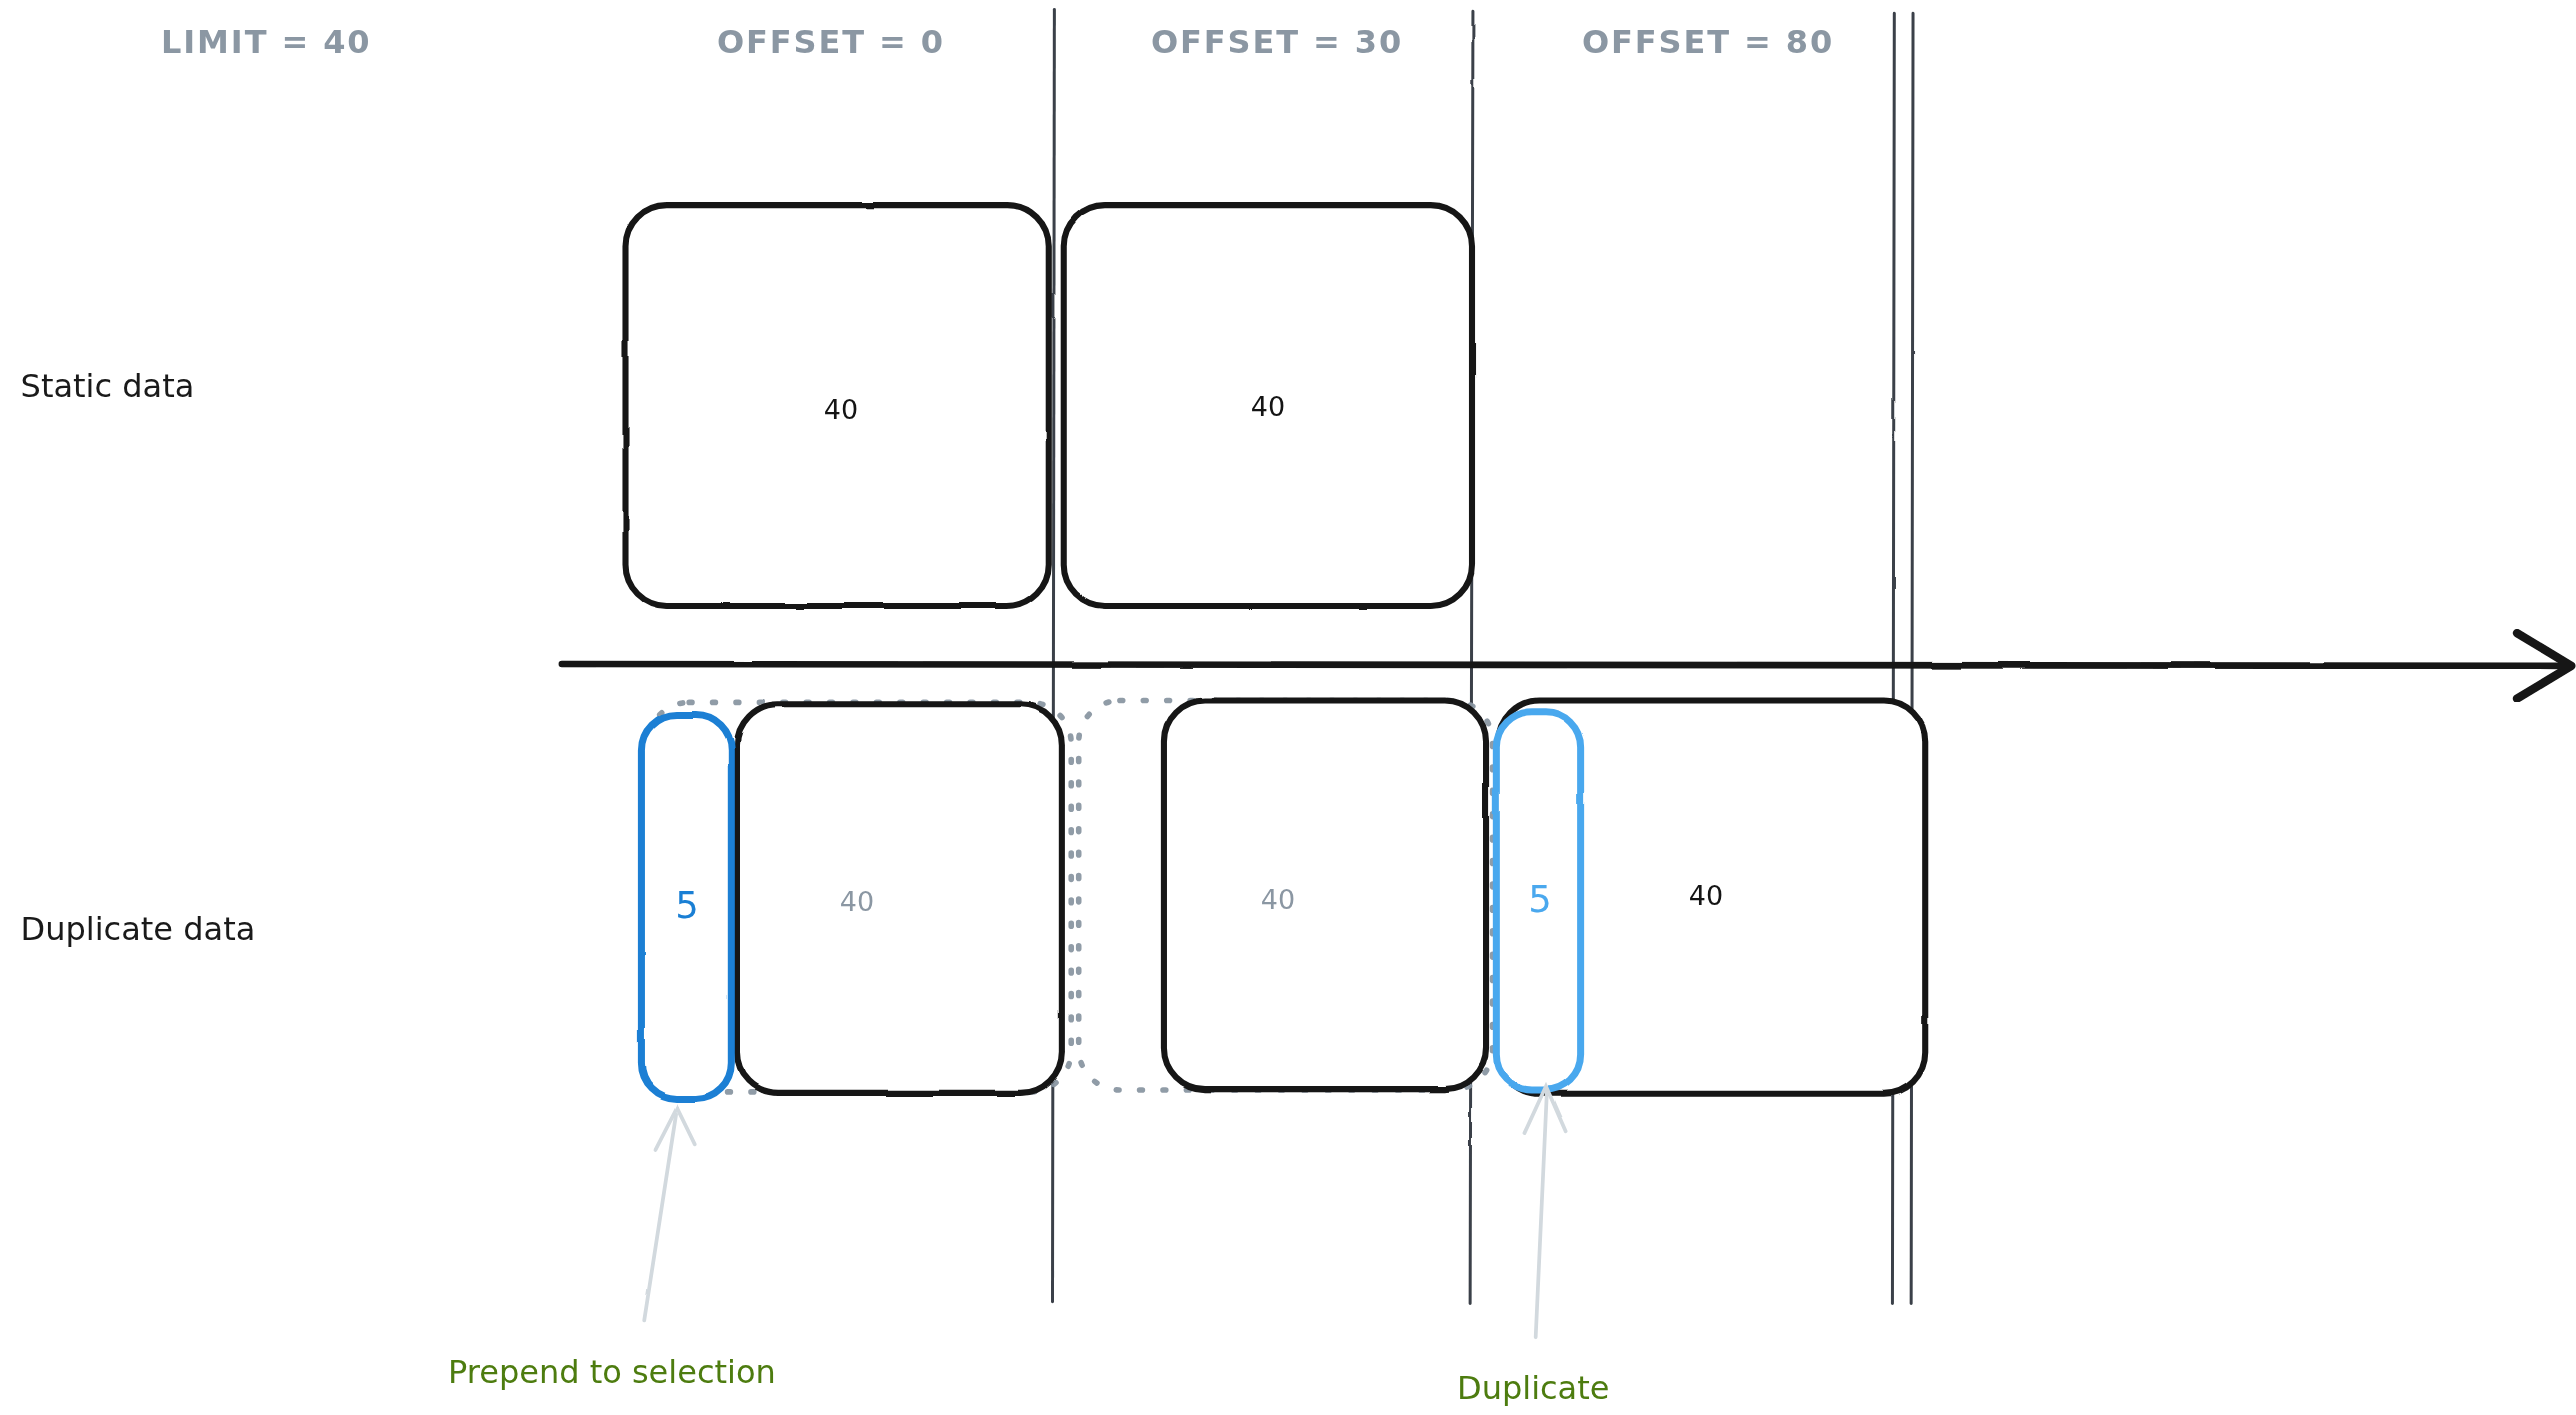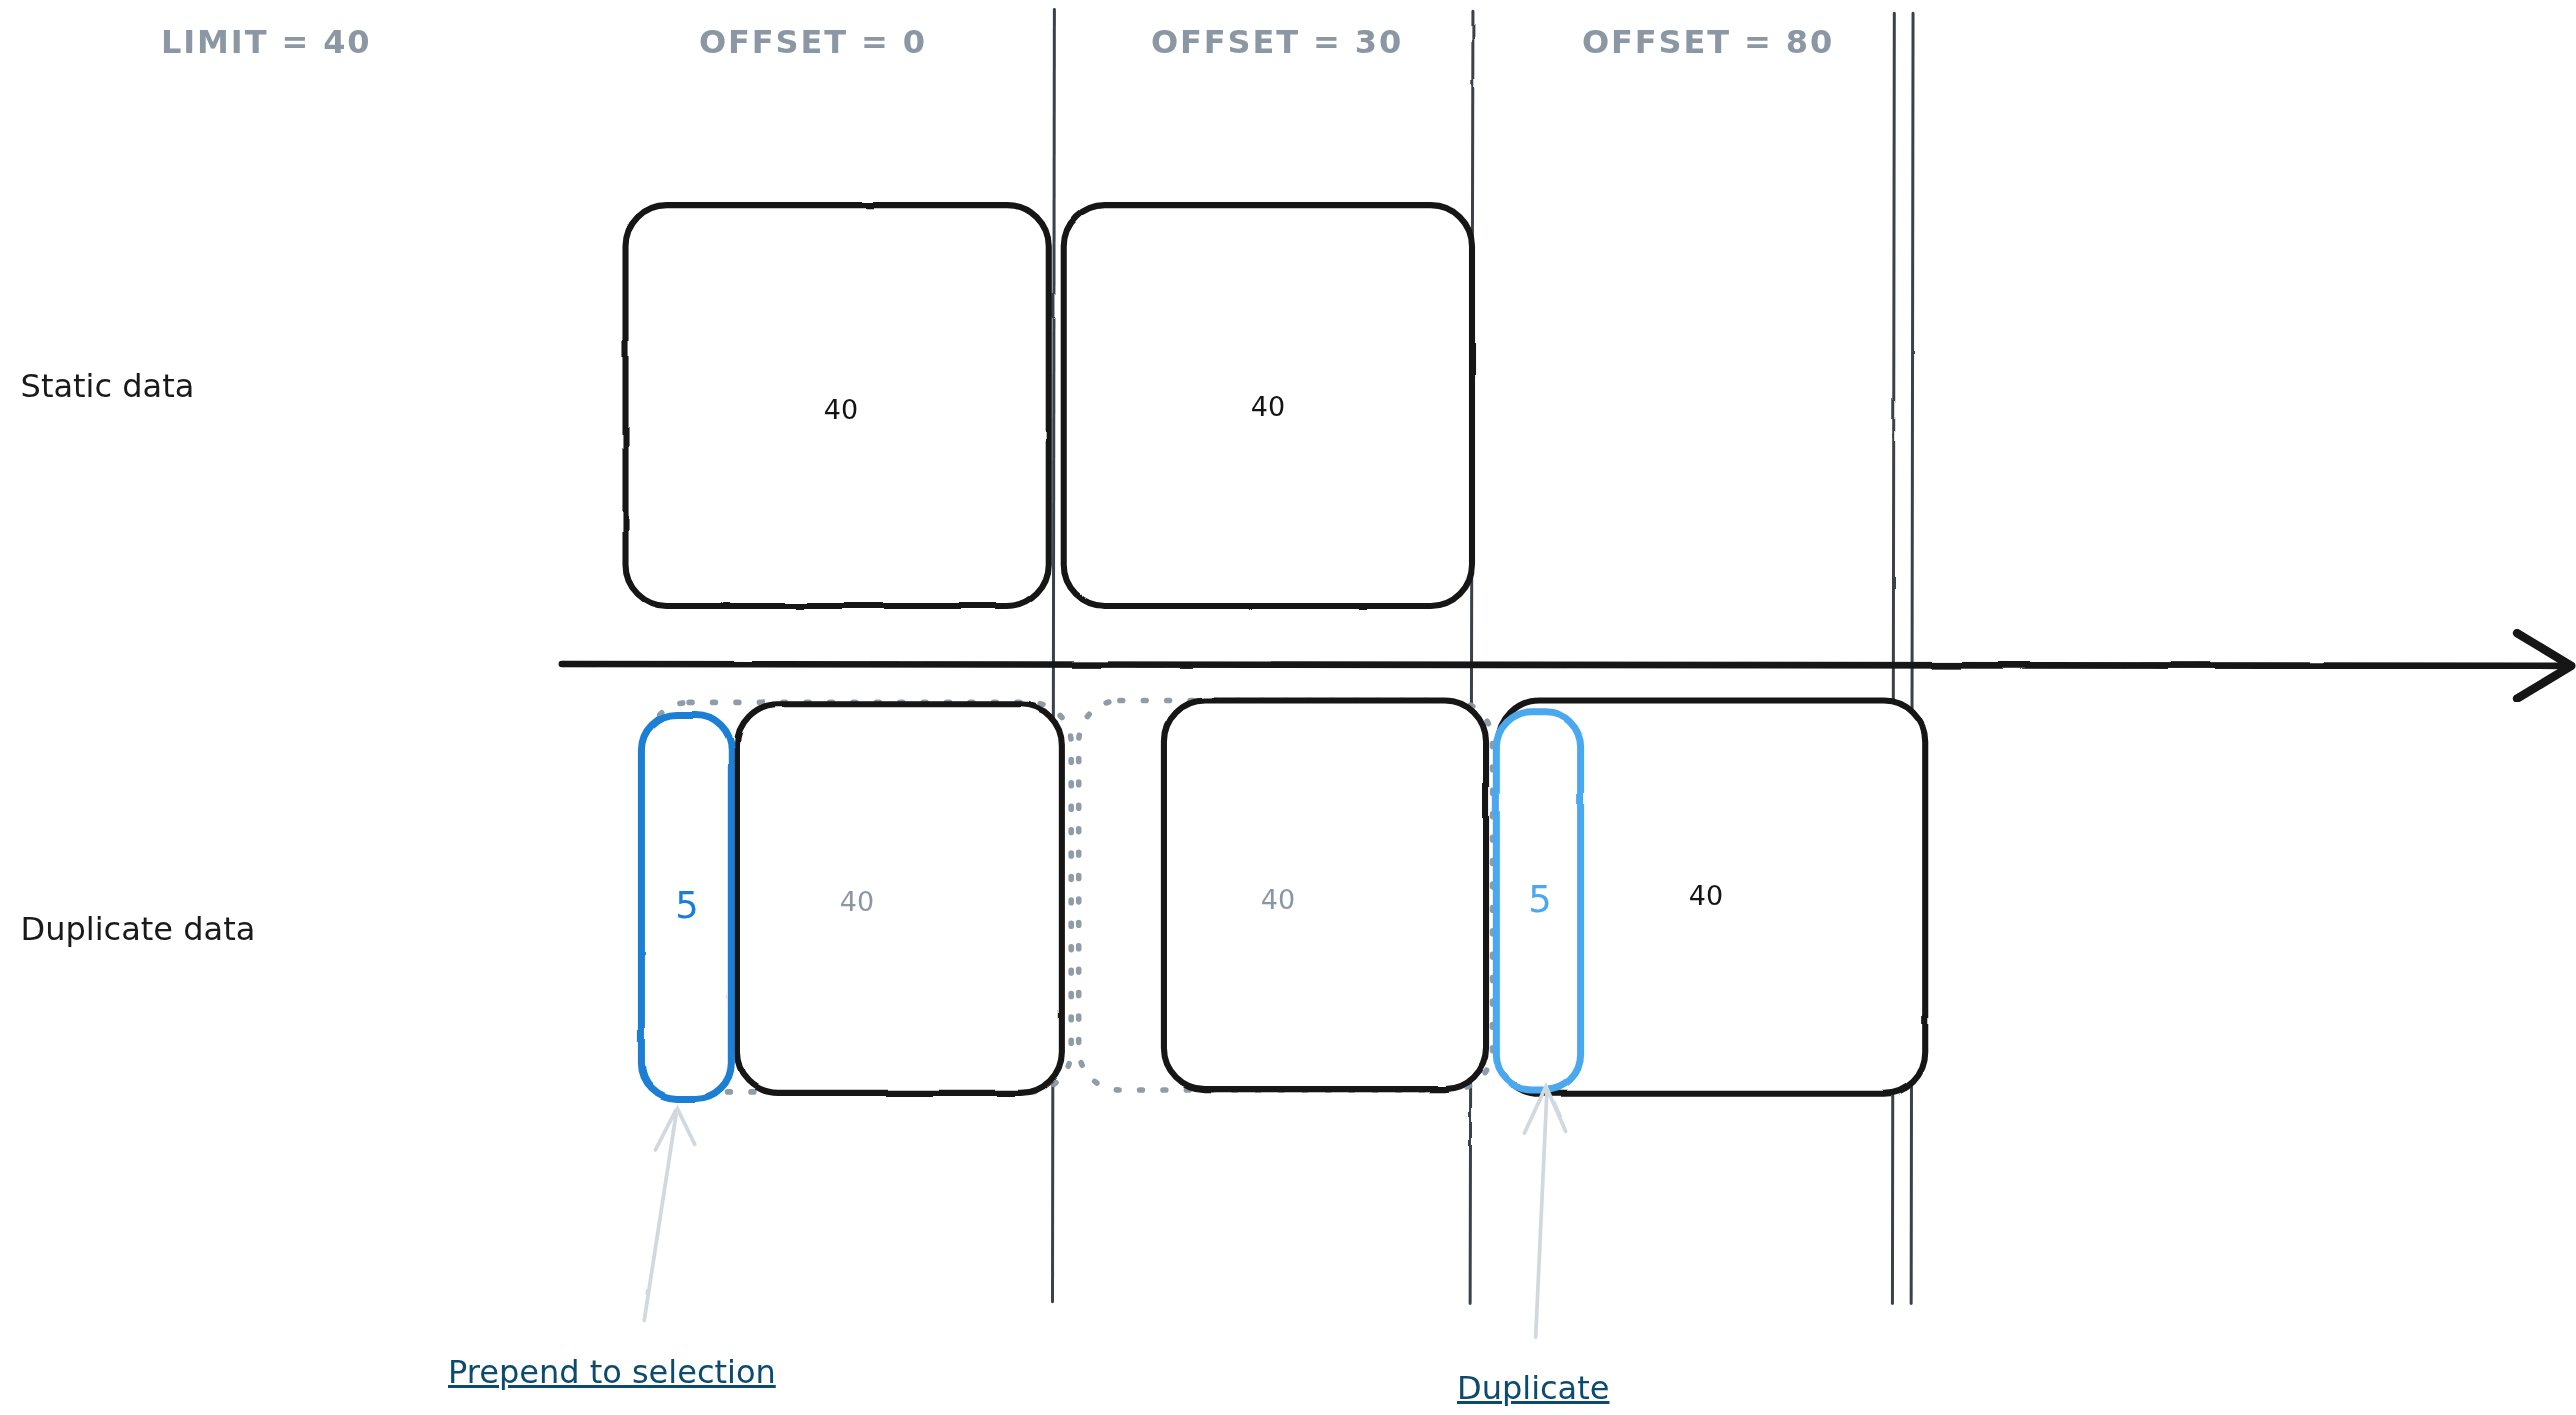--- a/index.html
+++ b/index.html
@@ -9,21 +9,21 @@
   svg.layer{position:absolute;left:0;top:0;width:2576px;height:1416px;overflow:visible;}
   .txt{position:absolute;white-space:nowrap;font-family:"DejaVu Sans",sans-serif;}
   .hdr{font-size:32px;color:#8b97a3;letter-spacing:1.9px;font-weight:700;}
   .rowlbl{font-size:32px;color:#1a1a1a;text-align:center;}
   .boxnum{font-size:27px;}
   .boxnum.dark{color:#141414;}
   .boxnum.grey{color:#8b97a3;}
   .small{font-size:37px;}
   .small.blue-dark{color:#1a7fd4;}
   .small.blue-light{color:#4aa8ee;}
-  .annot{font-size:32px;color:#0c4a6e;text-decoration:underline;}
+  .annot{font-size:32px;color:#4d7c0f;}
   .center{transform:translate(-50%,-50%);}
 </style>
 </head>
 <body>
 
 <div class="stage">
 
   <svg class="layer" viewBox="0 0 2751 1512">
     <defs>
       <filter id="rough" x="-5%" y="-5%" width="110%" height="110%">
@@ -71,21 +71,21 @@
 
     <g stroke="#d2d9de" stroke-width="4" fill="none" stroke-linecap="round" filter="url(#rough2)">
       <path d="M688 1410 L722 1190"></path>
       <path d="M700 1228 L723 1183 L742 1222"></path>
       <path d="M1640 1428 L1652 1165"></path>
       <path d="M1628 1210 L1651 1160 L1672 1208"></path>
     </g>
   </svg>
 
   <div class="txt hdr" style="left:161px;top:22.5px;">LIMIT = 40</div>
-  <div class="txt hdr" style="left:699px;top:22.5px;">OFFSET = 0</div>
+  <div class="txt hdr" style="left:717px;top:22.5px;">OFFSET = 0</div>
   <div class="txt hdr" style="left:1151px;top:22.5px;">OFFSET = 30</div>
   <div class="txt hdr" style="left:1582px;top:22.5px;">OFFSET = 80</div>
 
   <div class="txt rowlbl" style="left:20.6px;top:367px;">Static data</div>
   <div class="txt rowlbl" style="left:20.6px;top:910px;">Duplicate data</div>
 
   <div class="txt boxnum dark center" style="left:841px;top:409px;">40</div>
   <div class="txt boxnum dark center" style="left:1268px;top:406px;">40</div>
 
   <div class="txt small blue-dark center" style="left:687px;top:905px;">5</div>

